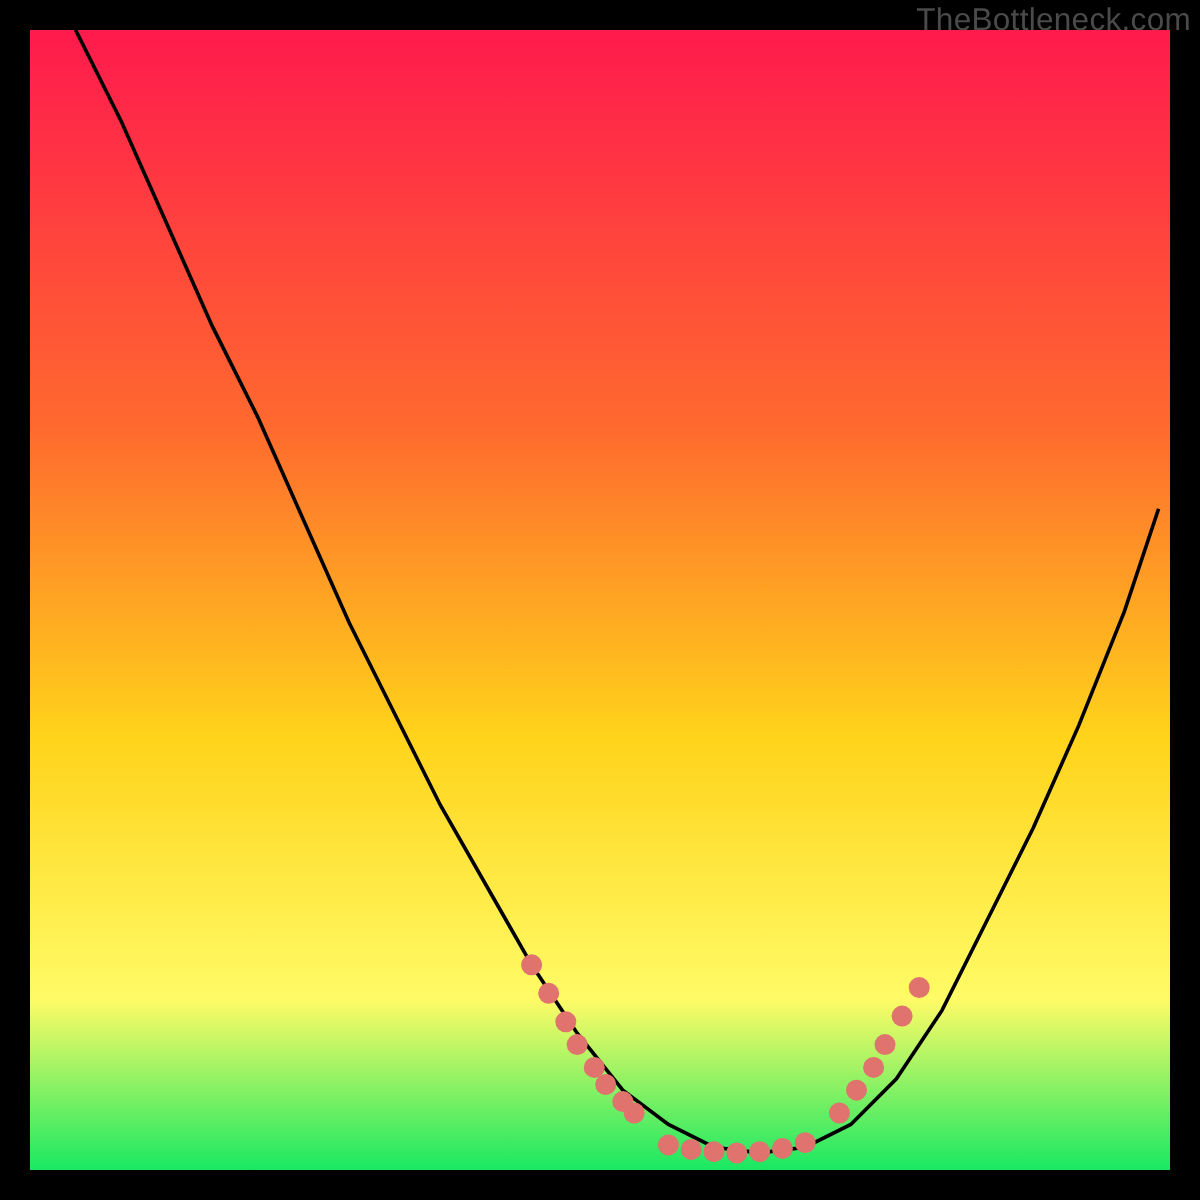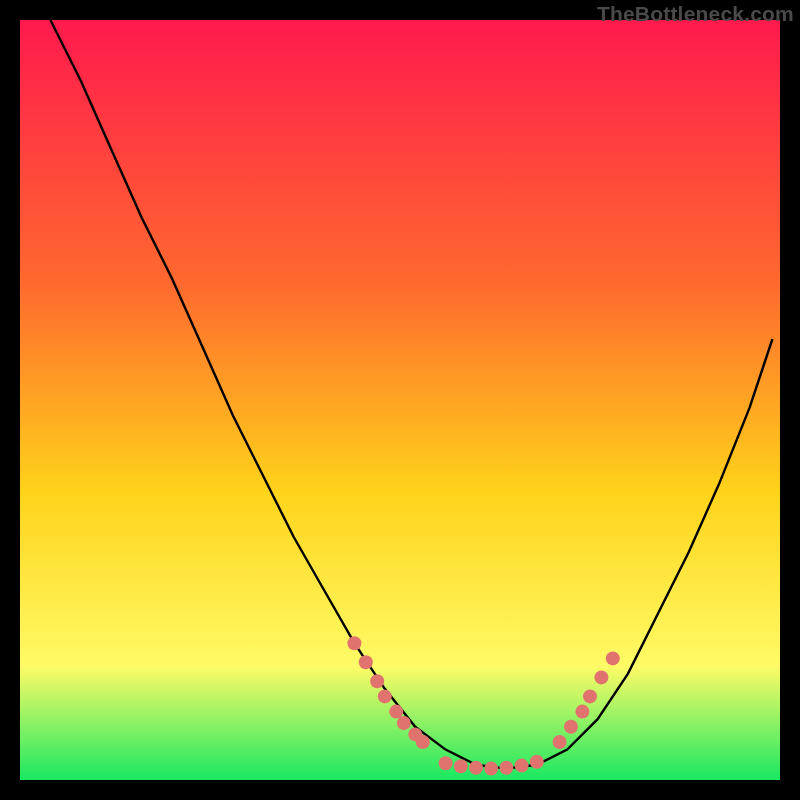--- a/index.html
+++ b/index.html
@@ -25,21 +25,21 @@
     top: 0;
     width: 760px;
     height: 760px;
   }
   .watermark {
     position: absolute;
     top: 2px;
     right: 6px;
     color: #4a4a4a;
     font-size: 21px;
-    font-weight: 700;
+    font-weight: 400;
     letter-spacing: 0.2px;
     user-select: none;
   }
 </style>
 </head>
 <body>
 
 <div class="frame">
   <svg class="plot-area" viewBox="0 0 760 760">
     <defs>

